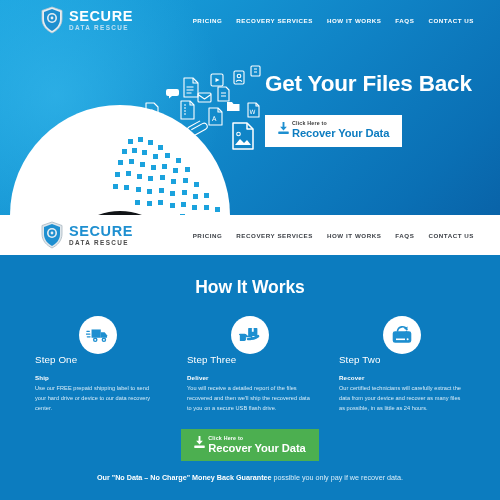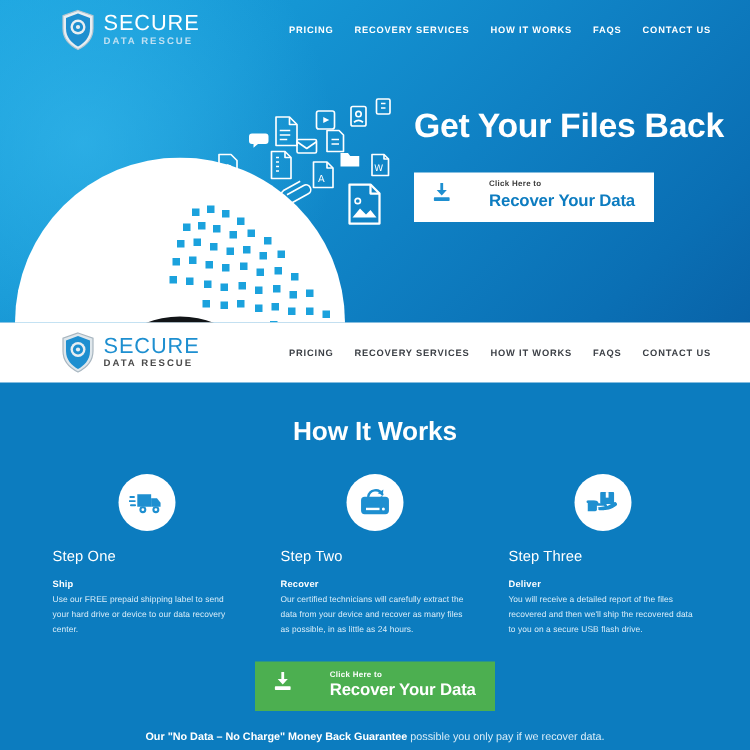--- a/index.html
+++ b/index.html
@@ -32,21 +32,21 @@
     display: flex; align-items: center; z-index: 30;
   }
   .logo-wrap { display: flex; align-items: center; gap: 5px; }
   .logo-block-top { margin-left: 40px; }
   .shield {
     position: relative; width: 24px; height: 28px; flex: none;
   }
   .shield svg { display: block; width: 24px; height: 28px; }
   .logo-text { line-height: 1; }
   .logo-main {
-    font-size: 14.5px; font-weight: normal; letter-spacing: 0.6px;
+    font-size: 14.5px; font-weight: bold; letter-spacing: 0.6px;
     display: block;
   }
   .logo-sub {
     font-size: 6.4px; font-weight: bold; letter-spacing: 1.35px;
     display: block; margin-top: 1.5px;
   }
   .topnav .logo-main { color: #ffffff; }
   .topnav .logo-sub { color: #bfe0f2; }
 
   .nav-links {
@@ -62,33 +62,33 @@
   
   .disc-wrap {
     position: absolute; left: -10px; top: 105px; z-index: 5;
   }
   .files-wrap {
     position: absolute; left: 128px; top: 60px; z-index: 8;
   }
 
   
   .hero-copy {
-    position: absolute; left: 276px; top: 72px; z-index: 20;
+    position: absolute; left: 265px; top: 72px; z-index: 20;
   }
   .hero-title {
     color: #ffffff; font-size: 22.5px; font-weight: bold;
     letter-spacing: -0.2px; line-height: 1.05; white-space: nowrap;
   }
   .hero-sub {
     color: #d5ecf8; font-size: 11px; margin-top: 6px;
     letter-spacing: 0.1px; white-space: nowrap;
   }
 
   .cta {
-    display: inline-flex; align-items: center; gap: 24px;
+    display: inline-flex; align-items: center; gap: 1px;
     padding: 6px 13px 7px 11px; border: none; cursor: pointer;
     text-decoration: none;
   }
   .cta-white { background: #ffffff; margin-top: 19px; }
   .cta-green { background: #4caf50; }
   .cta-ico { flex: none; display: block; }
   .cta-lines { line-height: 1; text-align: left; }
   .cta-small {
     display: block; font-size: 5.3px; font-weight: bold;
     letter-spacing: 0.2px; margin-bottom: 2px;
@@ -127,21 +127,21 @@
     display: flex; margin-top: 18px; padding: 0 22px;
   }
   .step { width: 33.333%; padding: 0 13px; }
   .step-icon-row { display: flex; justify-content: center; }
   .circle {
     width: 38px; height: 38px; border-radius: 50%;
     background: #ffffff; display: flex;
     align-items: center; justify-content: center;
   }
   .step-name {
-    color: #ffffff; font-size: 9.8px; margin-top: 12px;
+    color: #ffffff; font-size: 9.8px; margin-top: 0;
     letter-spacing: 0.1px;
   }
   .step-head {
     color: #ffffff; font-size: 6.2px; font-weight: bold;
     margin-top: 9px; letter-spacing: 0.15px;
   }
   .step-body {
     color: #d9edf9; font-size: 5.6px; line-height: 1.75;
     margin-top: 3px; letter-spacing: 0.05px;
   }
@@ -424,51 +424,51 @@
           </div>
         </div>
         <div class="step-name">Step One</div>
         <div class="step-head">Ship</div>
         <div class="step-body">Use our FREE prepaid shipping label to send your hard drive or device to our data recovery center.</div>
       </div>
 
       <div class="step">
         <div class="step-icon-row">
           <div class="circle">
+            <svg width="24" height="20" viewBox="0 0 26 20" fill="#1e8fd0">
+              <rect x="11" y="2.5" width="10" height="8.5" rx="0.6"></rect>
+              <rect x="15" y="2.5" width="2" height="4" fill="#ffffff"></rect>
+              <path d="M2 9.5 h5 a2 2 0 0 1 2 2 h4.5 a1.6 1.6 0 0 1 0 3.2 h-3" stroke="#1e8fd0" stroke-width="1.8" fill="none" stroke-linecap="round"></path>
+              <path d="M2 8.8 h4.2 a2.4 2.4 0 0 1 2.4 2.4 v3.6 a1.6 1.6 0 0 1 -1.6 1.6 h-5 z"></path>
+              <path d="M9 13.6 q5 3.6 11 0.4 l2.6 -1.6 a1.5 1.5 0 0 0 -1.6 -2.5 l-4.4 2.4" fill="#1e8fd0" stroke="none"></path>
+            </svg>
+          </div>
+        </div>
+        <div class="step-name">Step Three</div>
+        <div class="step-head">Deliver</div>
+        <div class="step-body">You will receive a detailed report of the files recovered and then we'll ship the recovered data to you on a secure USB flash drive.</div>
+      </div>
+
+      <div class="step">
+        <div class="step-icon-row">
+          <div class="circle">
             <svg width="22" height="20" viewBox="0 0 22 20" fill="none" stroke="#1e8fd0" stroke-width="1.6">
               <rect x="2.5" y="7" width="17" height="10" rx="1.6" fill="#1e8fd0"></rect>
               <rect x="5" y="13.5" width="9" height="1.6" fill="#ffffff" stroke="none"></rect>
               <circle cx="16.6" cy="14.3" r="1" fill="#ffffff" stroke="none"></circle>
               <path d="M6.5 6 a5 5 0 0 1 9.4 -1.4" stroke-linecap="round"></path>
               <path d="M16.6 1.4 l-0.4 3.6 l-3.4 -1.2 z" fill="#1e8fd0" stroke="none"></path>
               <path d="M15.4 6.6 a5 5 0 0 1 -9.2 1.2" stroke-linecap="round"></path>
             </svg>
           </div>
         </div>
         <div class="step-name">Step Two</div>
         <div class="step-head">Recover</div>
         <div class="step-body">Our certified technicians will carefully extract the data from your device and recover as many files as possible, in as little as 24 hours.</div>
       </div>
-
-      <div class="step">
-        <div class="step-icon-row">
-          <div class="circle">
-            <svg width="24" height="20" viewBox="0 0 26 20" fill="#1e8fd0">
-              <rect x="11" y="2.5" width="10" height="8.5" rx="0.6"></rect>
-              <rect x="15" y="2.5" width="2" height="4" fill="#ffffff"></rect>
-              <path d="M2 9.5 h5 a2 2 0 0 1 2 2 h4.5 a1.6 1.6 0 0 1 0 3.2 h-3" stroke="#1e8fd0" stroke-width="1.8" fill="none" stroke-linecap="round"></path>
-              <path d="M2 8.8 h4.2 a2.4 2.4 0 0 1 2.4 2.4 v3.6 a1.6 1.6 0 0 1 -1.6 1.6 h-5 z"></path>
-              <path d="M9 13.6 q5 3.6 11 0.4 l2.6 -1.6 a1.5 1.5 0 0 0 -1.6 -2.5 l-4.4 2.4" fill="#1e8fd0" stroke="none"></path>
-            </svg>
-          </div>
-        </div>
-        <div class="step-name">Step Three</div>
-        <div class="step-head">Deliver</div>
-        <div class="step-body">You will receive a detailed report of the files recovered and then we'll ship the recovered data to you on a secure USB flash drive.</div>
-      </div>
     </div>
 
     <div class="bottom-cta-row">
       <a href="#" class="cta cta-green">
         <span class="cta-ico">
           <svg width="15" height="15" viewBox="0 0 16 16" fill="#ffffff">
             <path d="M7 1 h2 v5 h2.6 L8 10 L4.4 6 H7 z"></path>
             <rect x="2.4" y="11.2" width="11.2" height="2.6" rx="0.5"></rect>
           </svg>
         </span>

